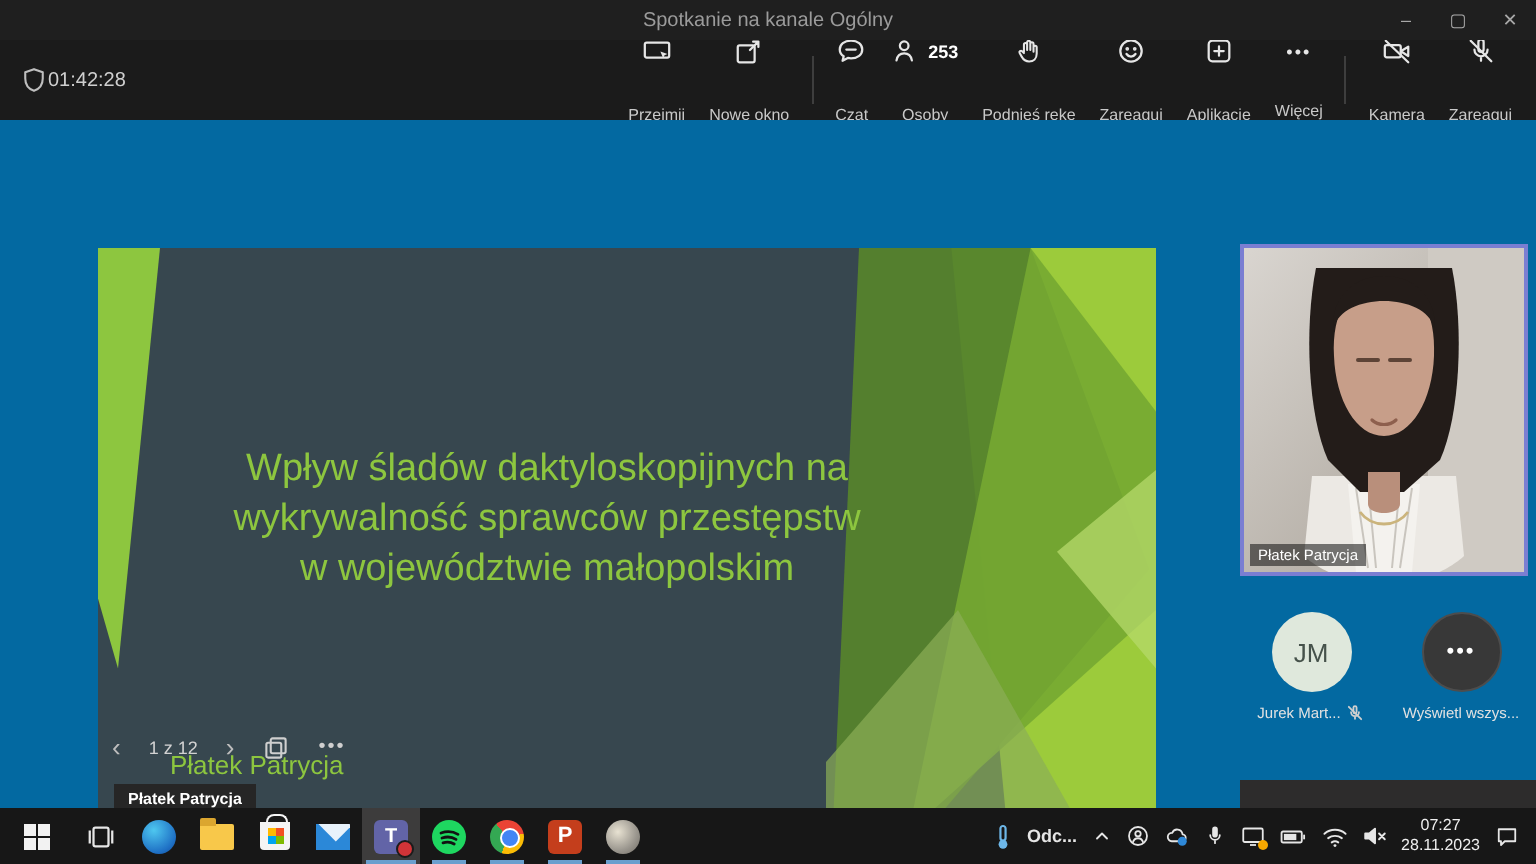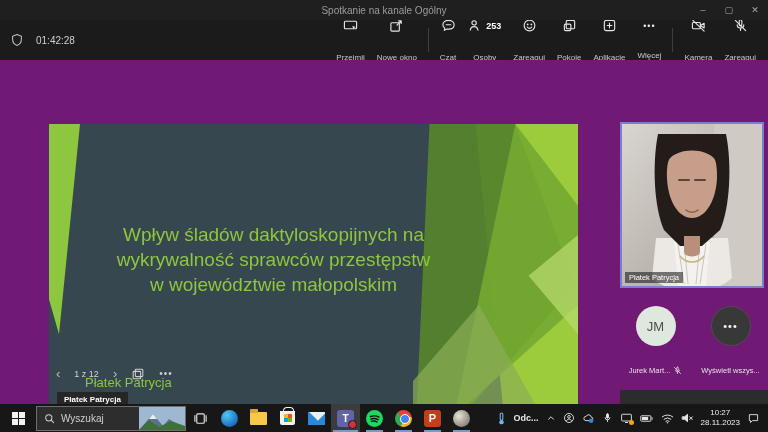--- a/index.html
+++ b/index.html
@@ -11,35 +11,35 @@
   svg { display:block; }
 
   
   .titlebar { height:20px; background:#1f1f1f; position:relative; display:flex; align-items:center; }
   .titlebar .title { position:absolute; left:0; right:0; text-align:center; font-size:10px; color:#9b9b9b; }
   .win-controls { margin-left:auto; display:flex; align-items:center; height:100%; }
   .win-btn { width:26px; height:100%; display:flex; align-items:center; justify-content:center; font-size:9px; color:#a8a8a8; }
 
   
   .toolbar { height:40px; background:#1b1b1b; display:flex; align-items:center; padding:0 6px 0 10px; }
-  .timer-wrap { display:flex; align-items:center; gap:12px; color:#cfcfcf; font-size:10px; }
+  .timer-wrap { display:flex; align-items:center; gap:0; color:#cfcfcf; font-size:10px; }
   .tb-group { margin-left:auto; display:flex; align-items:center; }
   .tb-btn { display:flex; flex-direction:column; align-items:center; justify-content:center; gap:20px; padding:0 6px; height:40px; color:#d8d8d8; }
   .tb-btn .lbl { font-size:8px; color:#c9c9c9; white-space:nowrap; }
   .tb-icon-row { display:flex; align-items:center; gap:3px; }
   .tb-count { font-size:9px; font-weight:bold; color:#fff; }
   .tb-divider { width:1px; height:24px; background:#3e3e3e; margin:0 5px; }
   .dots { font-size:9px; letter-spacing:1px; color:#e6e6e6; line-height:10px; }
   .leave-btn { margin-left:10px; background:#c4314b; border-radius:3px; height:25px; display:flex; align-items:center; overflow:hidden; }
   .leave-main { display:flex; align-items:center; gap:6px; padding:0 10px; color:#fff; font-size:11px; }
   .leave-sep { width:1px; height:15px; background:rgba(255,255,255,.45); }
   .leave-chevron { width:20px; height:100%; display:flex; align-items:center; justify-content:center; }
 
   
-  .stage { position:absolute; top:60px; left:0; right:0; bottom:28px; background:#701a75; }
+  .stage { position:absolute; top:60px; left:0; right:0; bottom:28px; background:#0369a1; }
   .slide { position:absolute; left:49px; top:64px; width:529px; height:292px; background:#37474f; overflow:hidden; }
   .wedge-left { position:absolute; left:0; top:0; width:40px; height:292px;
     background:#8dc63f; clip-path:polygon(0 0, 31px 0, 10px 72%, 0 60%); }
   .facet { position:absolute; right:0; top:0; width:165px; height:292px; }
   .facet .f { position:absolute; inset:0; }
   .f1 { background:#9ccb3b; clip-path:polygon(38% 0, 100% 0, 100% 100%, 55% 100%); }
   .f2 { background:#55832c; clip-path:polygon(10% 0, 62% 0, 98% 55%, 30% 100%, 2% 100%); opacity:.95; }
   .f3 { background:#76a832; clip-path:polygon(62% 0, 100% 28%, 100% 62%, 25% 100%); opacity:.9; }
   .f4 { background:#b6d96b; clip-path:polygon(70% 52%, 100% 38%, 100% 72%); opacity:.75; }
   .f5 { background:#8cae57; clip-path:polygon(0 88%, 40% 62%, 78% 100%, 0 100%); opacity:.7; }
@@ -53,21 +53,21 @@
   .nav-chevron { font-size:13px; color:#bdbdbd; }
   .nav-pos { font-size:9px; color:#d2d2d2; }
   .nav-more { font-size:10px; letter-spacing:1px; color:#cfcfcf; }
 
   
   .video-tile { position:absolute; left:620px; top:62px; width:144px; height:166px;
     border:2px solid #7a7ed2; background:#888; overflow:hidden; }
   .video-name { position:absolute; left:3px; bottom:3px; background:rgba(15,15,15,.55);
     color:#fff; font-size:7.5px; padding:1px 4px; }
   .participants { position:absolute; left:618px; top:246px; width:150px; display:flex; justify-content:space-around; }
-  .participant { display:flex; flex-direction:column; align-items:center; gap:20px; width:72px; }
+  .participant { display:flex; flex-direction:column; align-items:center; gap:6px; width:72px; }
   .avatar { width:40px; height:40px; border-radius:50%; display:flex; align-items:center; justify-content:center; }
   .avatar-jm { background:#dfe8dc; color:#46524b; font-size:13px; }
   .avatar-more { background:#383838; border:1px solid #4d4d4d; color:#fff; font-size:11px; letter-spacing:1px; }
   .p-label-row { display:flex; align-items:center; gap:3px; }
   .p-label { font-size:7.5px; color:#e2e2e2; white-space:nowrap; }
   .c-tile { position:absolute; left:620px; top:330px; width:148px; height:74px; background:#2d2c2c; }
   .avatar-c { position:absolute; left:52px; top:17px; width:37px; height:37px; border-radius:50%;
     background:#f2c4d0; color:#a23b5c; font-size:13px; display:flex; align-items:center; justify-content:center; }
 
   
@@ -176,43 +176,42 @@
           <svg width="15" height="15" viewBox="0 0 16 16" fill="none" stroke="#e6e6e6" stroke-width="1.2" stroke-linecap="round">
               <circle cx="6.5" cy="5.2" r="2.3"></circle>
               <path d="M2.4 13c.4-2.5 2-3.8 4.1-3.8s3.7 1.3 4.1 3.8"></path>
             </svg>
         </span>
         <span class="tb-count">253</span>
       </span>
       <span class="lbl">Osoby</span>
     </div>
 
+    <div class="tb-btn">
+      <span>
+        <svg width="15" height="15" viewBox="0 0 16 16" fill="none" stroke="#e6e6e6" stroke-width="1.1" stroke-linecap="round" stroke-linejoin="round">
+            <path d="M5.3 8.5V4.6a.85.85 0 0 1 1.7 0V7.4 M7 7.4V3.4a.85.85 0 0 1 1.7 0v4 M8.7 7.4V4.2a.85.85 0 0 1 1.7 0v4.2 M10.4 8.4V6a.85.85 0 0 1 1.7 0v3.5c0 2.5-1.7 4.1-4 4.1-1.9 0-3-.8-4-2.6L3 9.1c-.5-.8.6-1.6 1.3-1l1 1"></path>
+          </svg>
+      </span>
+      <span class="lbl">Podnieś rękę</span>
+    </div>
 
     <div class="tb-btn">
       <span>
         <svg width="15" height="15" viewBox="0 0 16 16" fill="none" stroke="#e6e6e6" stroke-width="1.2" stroke-linecap="round">
             <circle cx="8" cy="8" r="5.7"></circle>
             <circle cx="6" cy="6.8" r=".4" fill="#e6e6e6"></circle>
             <circle cx="10" cy="6.8" r=".4" fill="#e6e6e6"></circle>
             <path d="M5.6 9.6c.7 1 1.5 1.4 2.4 1.4s1.7-.4 2.4-1.4"></path>
           </svg>
       </span>
       <span class="lbl">Zareaguj</span>
     </div>
 
 
-    <div class="tb-btn">
-      <span>
-        <svg width="15" height="15" viewBox="0 0 16 16" fill="none" stroke="#e6e6e6" stroke-width="1.2" stroke-linejoin="round">
-            <rect x="4.5" y="2.5" width="9" height="9" rx="1.5"></rect>
-            <rect x="2.5" y="6.5" width="7" height="7" rx="1.5"></rect>
-          </svg>
-      </span>
-      <span class="lbl">Pokoje</span>
-    </div>
 
     <div class="tb-btn">
       <span>
         <svg width="15" height="15" viewBox="0 0 16 16" fill="none" stroke="#e6e6e6" stroke-width="1.2" stroke-linecap="round" stroke-linejoin="round">
             <rect x="2.5" y="2.5" width="11" height="11" rx="2"></rect>
             <path d="M8 5.5v5M5.5 8h5"></path>
           </svg>
       </span>
       <span class="lbl">Aplikacje</span>
     </div>
@@ -338,35 +337,20 @@
 <div class="taskbar">
   <div class="start-btn">
     <div class="win-logo">
         <span></span>
         <span></span>
         <span></span>
         <span></span>
       </div>
   </div>
 
-  <div class="search-box">
-    <span>
-      <svg width="11" height="11" viewBox="0 0 16 16" fill="none" stroke="#cfcfcf" stroke-width="1.5" stroke-linecap="round">
-          <circle cx="7" cy="7" r="4.5"></circle>
-          <path d="M10.5 10.5L14 14"></path>
-        </svg>
-    </span>
-    <span class="s-text">Wyszukaj</span>
-    <svg class="bing-pic" viewBox="0 0 46 23">
-      <rect width="46" height="23" fill="#9db8d0"></rect>
-      <path d="M0 23l14-16 10 12 6-7 16 11z" fill="#5f7186"></path>
-      <path d="M10 12l4-5 4 5z" fill="#e8eef2"></path>
-      <path d="M0 23h46v-4l-14-5-12 6-10-7z" fill="#3f6f3a"></path>
-    </svg>
-  </div>
 
   <div class="tb-app">
     <svg width="15" height="15" viewBox="0 0 16 16" fill="none" stroke="#e6e6e6" stroke-width="1.2" stroke-linejoin="round">
         <rect x="4" y="3" width="8" height="10" rx="1"></rect>
         <path d="M2 4.5v7M14 4.5v7"></path>
       </svg>
   </div>
 
   <div class="tb-app">
       <div class="app-circle edge-ic"></div>
@@ -451,21 +435,21 @@
           <circle cx="8" cy="11.8" r=".9" fill="#e6e6e6" stroke="none"></circle>
         </svg>
     </span>
     <span class="tray-item">
       <svg width="13" height="12" viewBox="0 0 16 14" fill="none" stroke="#e6e6e6" stroke-width="1.2" stroke-linecap="round" stroke-linejoin="round">
           <path d="M2 5.5h2.5L8 2.5v9L4.5 8.5H2z" fill="#e6e6e6"></path>
           <path d="M10.5 5.5l3.5 3.5M14 5.5l-3.5 3.5"></path>
         </svg>
     </span>
     <div class="clock">
-      <div>10:27</div>
+      <div>07:27</div>
       <div>28.11.2023</div>
     </div>
     <span class="tray-item">
       <svg width="13" height="12" viewBox="0 0 16 16" fill="none" stroke="#e6e6e6" stroke-width="1.2" stroke-linejoin="round">
           <path d="M2.5 3.5h11v8h-7l-2.5 2.5v-2.5h-1.5z"></path>
         </svg>
     </span>
   </div>
 </div>
 

